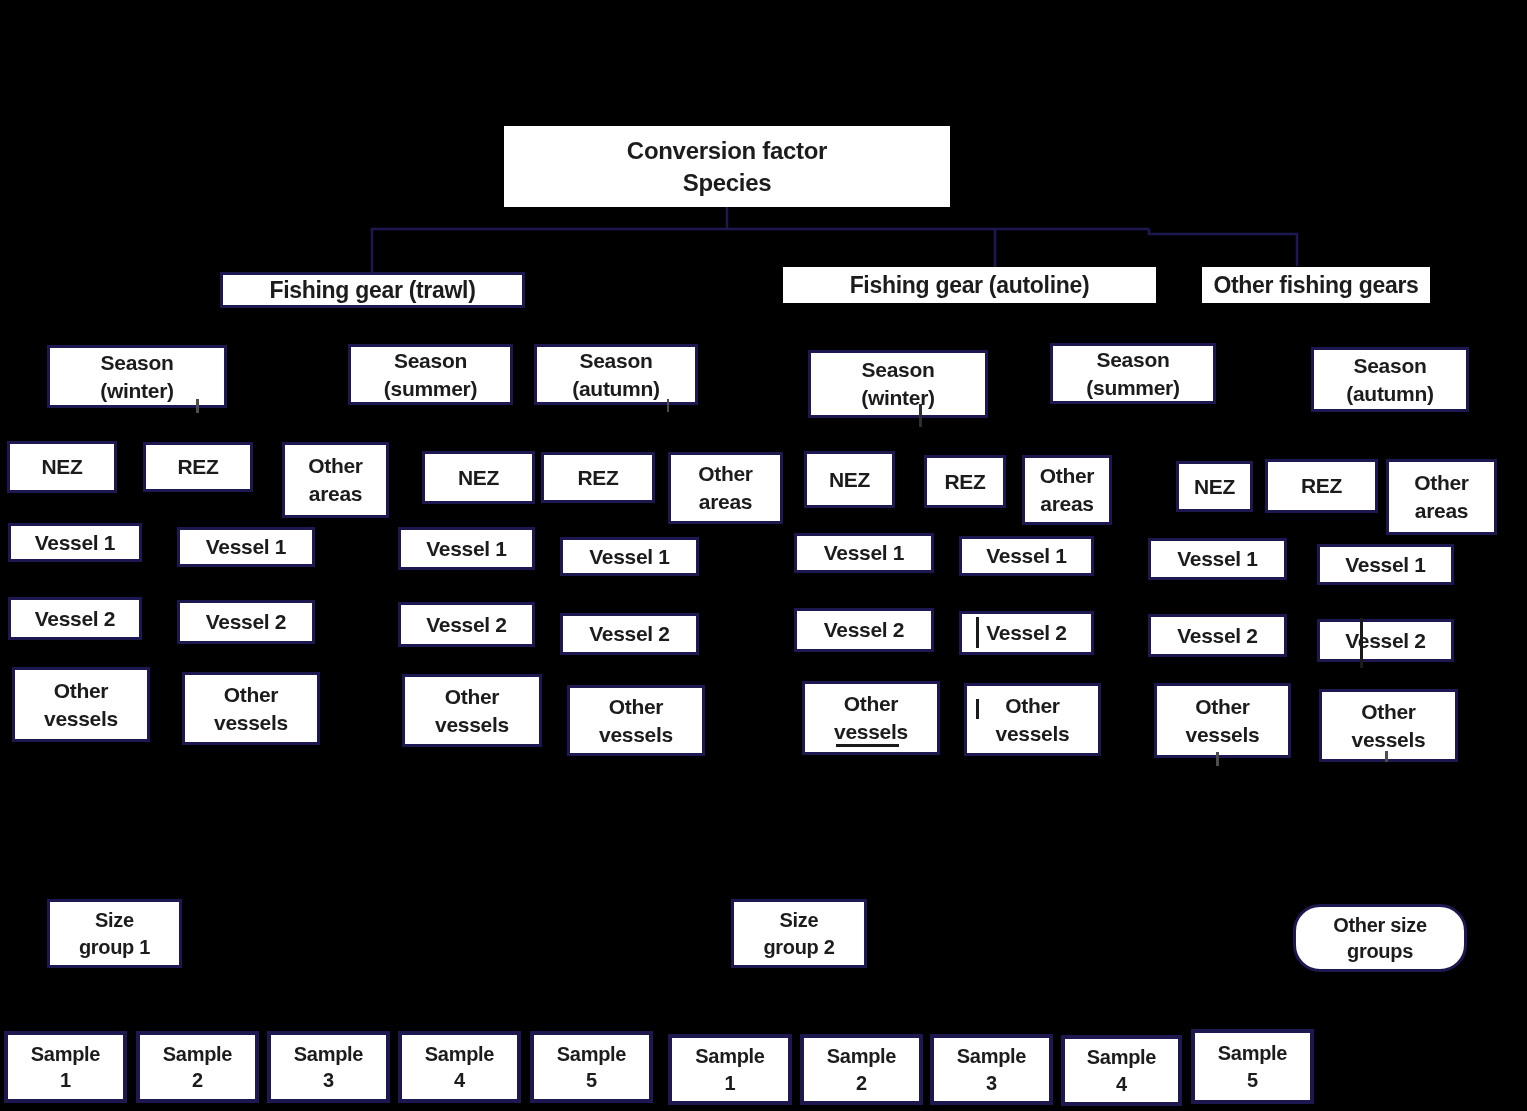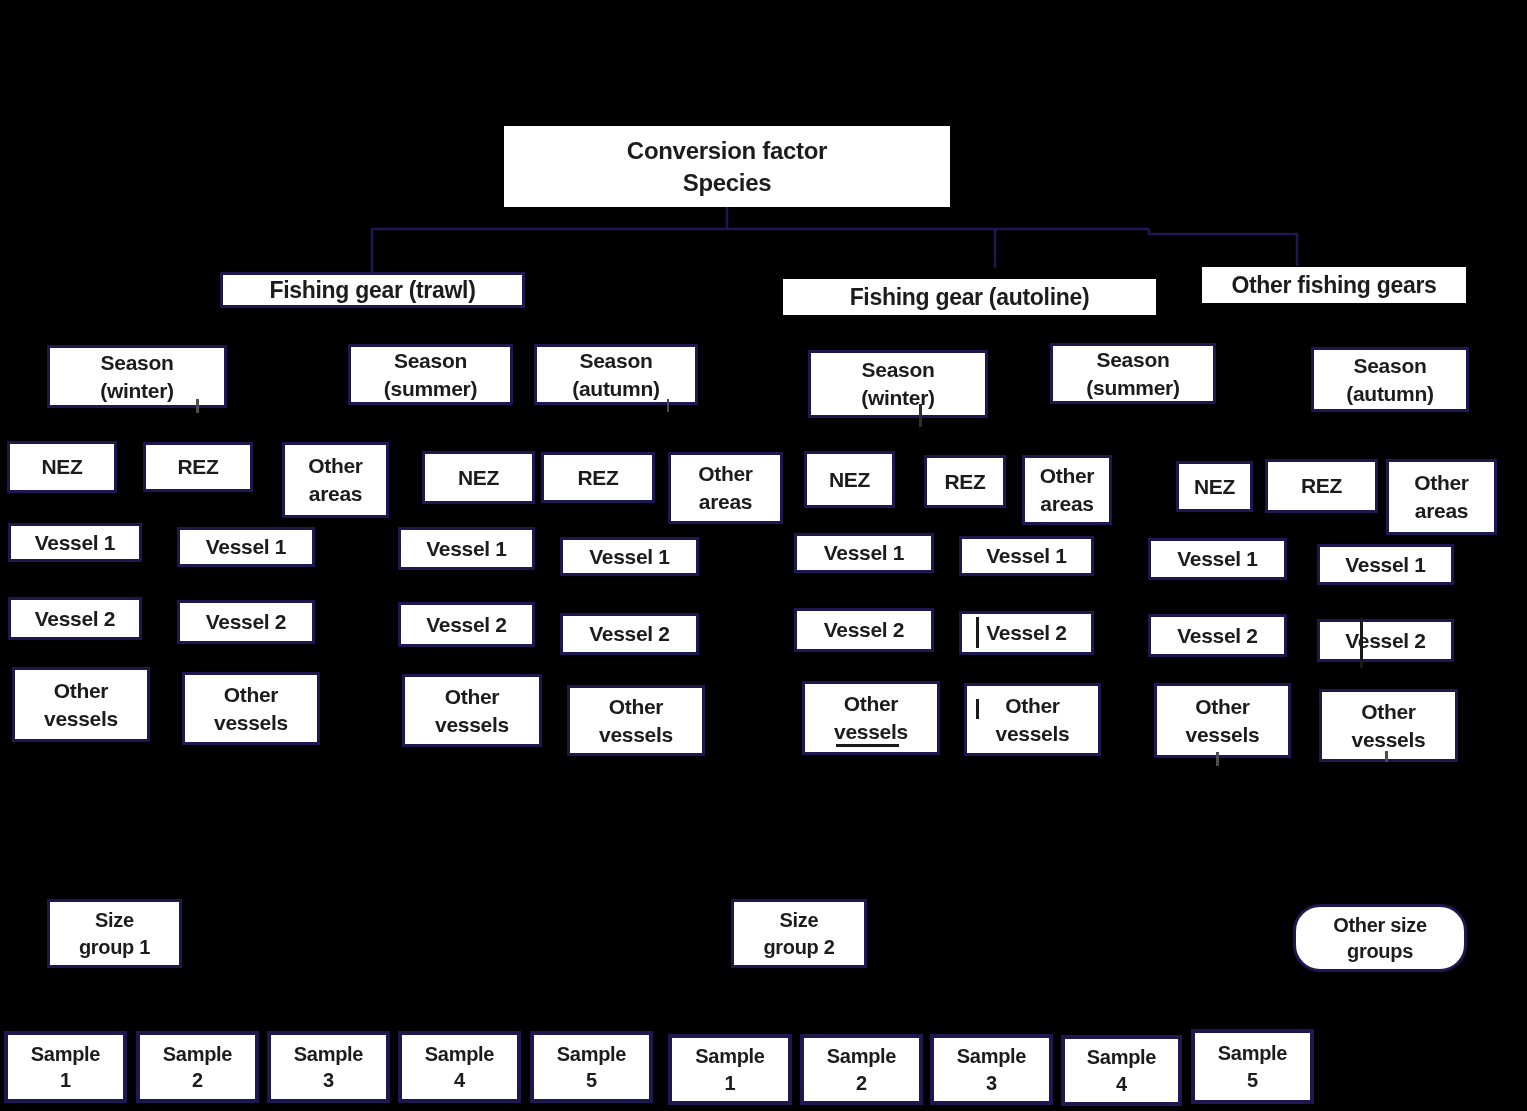--- a/index.html
+++ b/index.html
@@ -20,22 +20,22 @@
 <div id="canvas">
   <svg class="lines" width="1527" height="1111">
       <polyline points="727,207 727,229" fill="none" stroke="#1e1850" stroke-width="2.5"></polyline>
       <polyline points="372,272 372,229 1149,229" fill="none" stroke="#1e1850" stroke-width="2.5"></polyline>
       <polyline points="1149,229 1149,234 1297,234 1297,266" fill="none" stroke="#1e1850" stroke-width="2.5"></polyline>
       <polyline points="995,229 995,268" fill="none" stroke="#1e1850" stroke-width="2.5"></polyline>
     </svg>
 <div class="box plain" style="left: 504px; top: 126px; width: 446px; height: 81px; font-size: 24px; border-color: rgb(30, 24, 80); background: rgb(255, 255, 255); color: rgb(28, 28, 28);">Conversion factor
 Species</div>
     <div class="box" style="left: 220px; top: 272px; width: 305px; height: 36px; font-size: 23px; border-color: rgb(30, 24, 80); background: rgb(255, 255, 255); color: rgb(28, 28, 28);">Fishing gear (trawl)</div>
-    <div class="box plain" style="left: 783px; top: 279px; width: 373px; height: 36px; font-size: 23px; border-color: rgb(30, 24, 80); background: rgb(255, 255, 255); color: rgb(28, 28, 28);">Fishing gear (autoline)</div>
-    <div class="box plain" style="left: 1202px; top: 267px; width: 264px; height: 36px; font-size: 23px; border-color: rgb(30, 24, 80); background: rgb(255, 255, 255); color: rgb(28, 28, 28);">Other fishing gears</div>
+    <div class="box plain" style="left: 783px; top: 267px; width: 373px; height: 36px; font-size: 23px; border-color: rgb(30, 24, 80); background: rgb(255, 255, 255); color: rgb(28, 28, 28);">Fishing gear (autoline)</div>
+    <div class="box plain" style="left: 1202px; top: 267px; width: 228px; height: 36px; font-size: 23px; border-color: rgb(30, 24, 80); background: rgb(255, 255, 255); color: rgb(28, 28, 28);">Other fishing gears</div>
     <div class="box" style="left: 47px; top: 345px; width: 180px; height: 63px; font-size: 21px; border-color: rgb(30, 24, 80); background: rgb(255, 255, 255); color: rgb(28, 28, 28);">Season
 (winter)</div>
     <div class="box" style="left: 348px; top: 344px; width: 165px; height: 61px; font-size: 21px; border-color: rgb(30, 24, 80); background: rgb(255, 255, 255); color: rgb(28, 28, 28);">Season
 (summer)</div>
     <div class="box" style="left: 534px; top: 344px; width: 164px; height: 61px; font-size: 21px; border-color: rgb(30, 24, 80); background: rgb(255, 255, 255); color: rgb(28, 28, 28);">Season
 (autumn)</div>
     <div class="box" style="left: 808px; top: 350px; width: 180px; height: 68px; font-size: 21px; border-color: rgb(30, 24, 80); background: rgb(255, 255, 255); color: rgb(28, 28, 28);">Season
 (winter)</div>
     <div class="box" style="left: 1050px; top: 343px; width: 166px; height: 61px; font-size: 21px; border-color: rgb(30, 24, 80); background: rgb(255, 255, 255); color: rgb(28, 28, 28);">Season
 (summer)</div>

